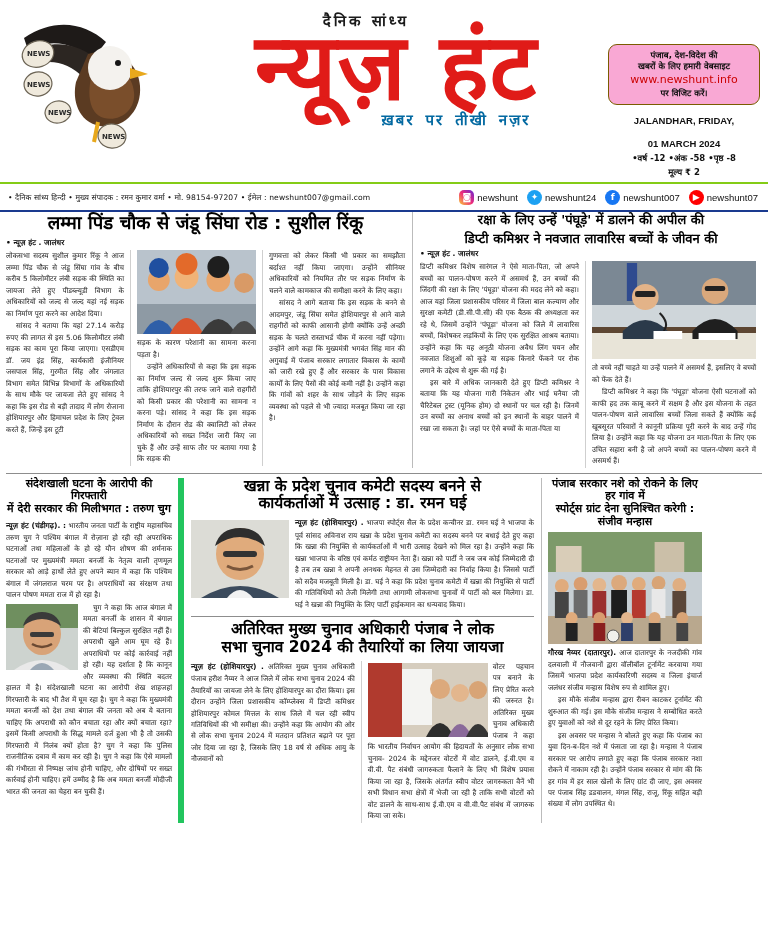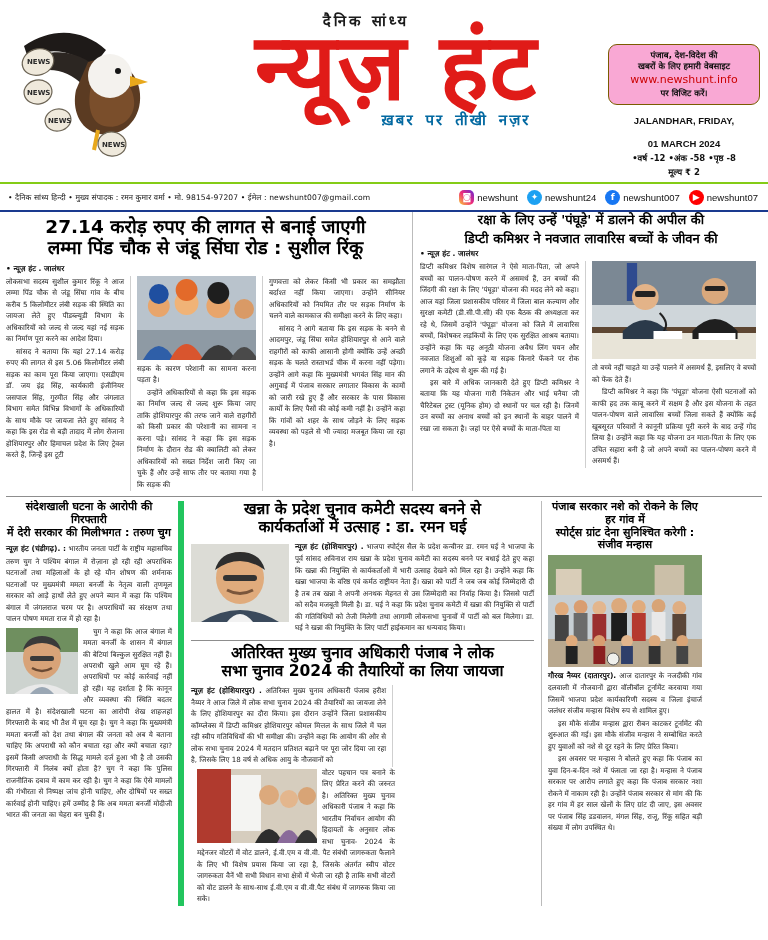--- a/index.html
+++ b/index.html
@@ -7,21 +7,21 @@
     width: 768px; height: 940px;
     background: #ffffff;
     font-family: "Liberation Sans", "DejaVu Sans", sans-serif;
     overflow: hidden;
   }
   .page { position: relative; width: 768px; height: 940px; background: #fff; }
 
   
   .masthead { position: relative; height: 182px; width: 768px; }
 
-  .eagle-wrap { position: absolute; left: 14px; top: 16px; width: 180px; height: 145px; }
+  .eagle-wrap { position: absolute; left: 14px; top: 8px; width: 180px; height: 145px; }
   .eagle-wrap svg { display:block; }
 
   .mast-center { position: absolute; left: 196px; top: 10px; width: 400px; text-align: center; }
   .daily-sandhya {
     font-family: "DejaVu Sans", sans-serif;
     font-size: 15px; font-weight: 700; color: #1a1a1a;
     letter-spacing: 3px; margin-left: -60px; margin-bottom: -6px;
   }
   .logo-main {
     font-family: "DejaVu Sans", sans-serif;
@@ -205,21 +205,20 @@
         <div class="soc-name">newshunt07</div>
       </div>
     </div>
   </div>
 
   <div class="content">
 
     <div class="top-row">
 
       <div class="top-left">
-        <div class="headline h-top" style="margin-top:4px;">27.14 करोड़ रुपए की लागत से बनाई जाएगी</div>
         <div class="headline h-top" style="margin-bottom:4px;">लम्मा पिंड चौक से जंडू सिंघा रोड : सुशील रिंकू</div>
         <div class="byline" style="margin:2px 0 3px;">• न्यूज़ हंट . जालंधर</div>
 
         <div style="display:flex;">
 
           <div style="width:125px;padding-right:6px;border-right:1px solid #cfcfcf;">
             <div class="body-txt">
               <p class="noind">लोकसभा सदस्य सुशील कुमार रिंकू ने आज लम्मा पिंड चौक से जंडू सिंघा गांव के बीच करीब 5 किलोमीटर लंबी सड़क की स्थिति का जायजा लेते हुए पीडब्ल्यूडी विभाग के अधिकारियों को जल्द से जल्द यहां नई सड़क का निर्माण पूरा करने का आदेश दिया।</p>
               <p>सांसद ने बताया कि यहां 27.14 करोड़ रुपए की लागत से इस 5.06 किलोमीटर लंबी सड़क का काम पूरा किया जाएगा। एसडीएम डॉ. जय इंद्र सिंह, कार्यकारी इंजीनियर जसपाल सिंह, गुरमीत सिंह और जंगलात विभाग समेत विभिन्न विभागों के अधिकारियों के साथ मौके पर जायजा लेते हुए सांसद ने कहा कि इस रोड से बड़ी तादाद में लोग रोजाना होशियारपुर और हिमाचल प्रदेश के लिए ट्रेवल करते हैं, जिन्हें इस टूटी</p>
             </div>
@@ -358,21 +357,21 @@
           </div>
         </div>
 
         <div style="clear:both;"></div>
         <div class="divider-gray"></div>
 
         <div>
           <div class="headline h-center">अतिरिक्त मुख्य चुनाव अधिकारी पंजाब ने लोक</div>
           <div class="headline h-center" style="margin-bottom:4px;">सभा चुनाव 2024 की तैयारियों का लिया जायजा</div>
 
-          <div style="display:flex;flex-direction:column;">
+          <div style="display:flex;">
             <div style="width:202px;padding-right:6px;border-right:1px solid #cfcfcf;">
               <div class="body-txt">
                 <p class="noind">
                   <span class="byline">न्यूज़ हंट (होशियारपुर) .</span>
                   <span>अतिरिक्त मुख्य चुनाव अधिकारी पंजाब हरीश नैय्यर ने आज जिले में लोक सभा चुनाव 2024 की तैयारियों का जायजा लेने के लिए होशियारपुर का दौरा किया। इस दौरान उन्होंने जिला प्रशासकीय कॉम्प्लेक्स में डिप्टी कमिश्नर होशियारपुर कोमल मित्तल के साथ जिले में चल रही स्वीप गतिविधियों की भी समीक्षा की। उन्होंने कहा कि आयोग की ओर से लोक सभा चुनाव 2024 में मतदान प्रतिशत बढ़ाने पर पूरा जोर दिया जा रहा है, जिसके लिए 18 वर्ष से अधिक आयु के नौजवानों को</span>
                 </p>
               </div>
             </div>
             <div style="width:204px;padding-left:6px;">
               <div class="photo" style="width:120px;height:74px;float:left;margin:2px 5px 2px 0;">

